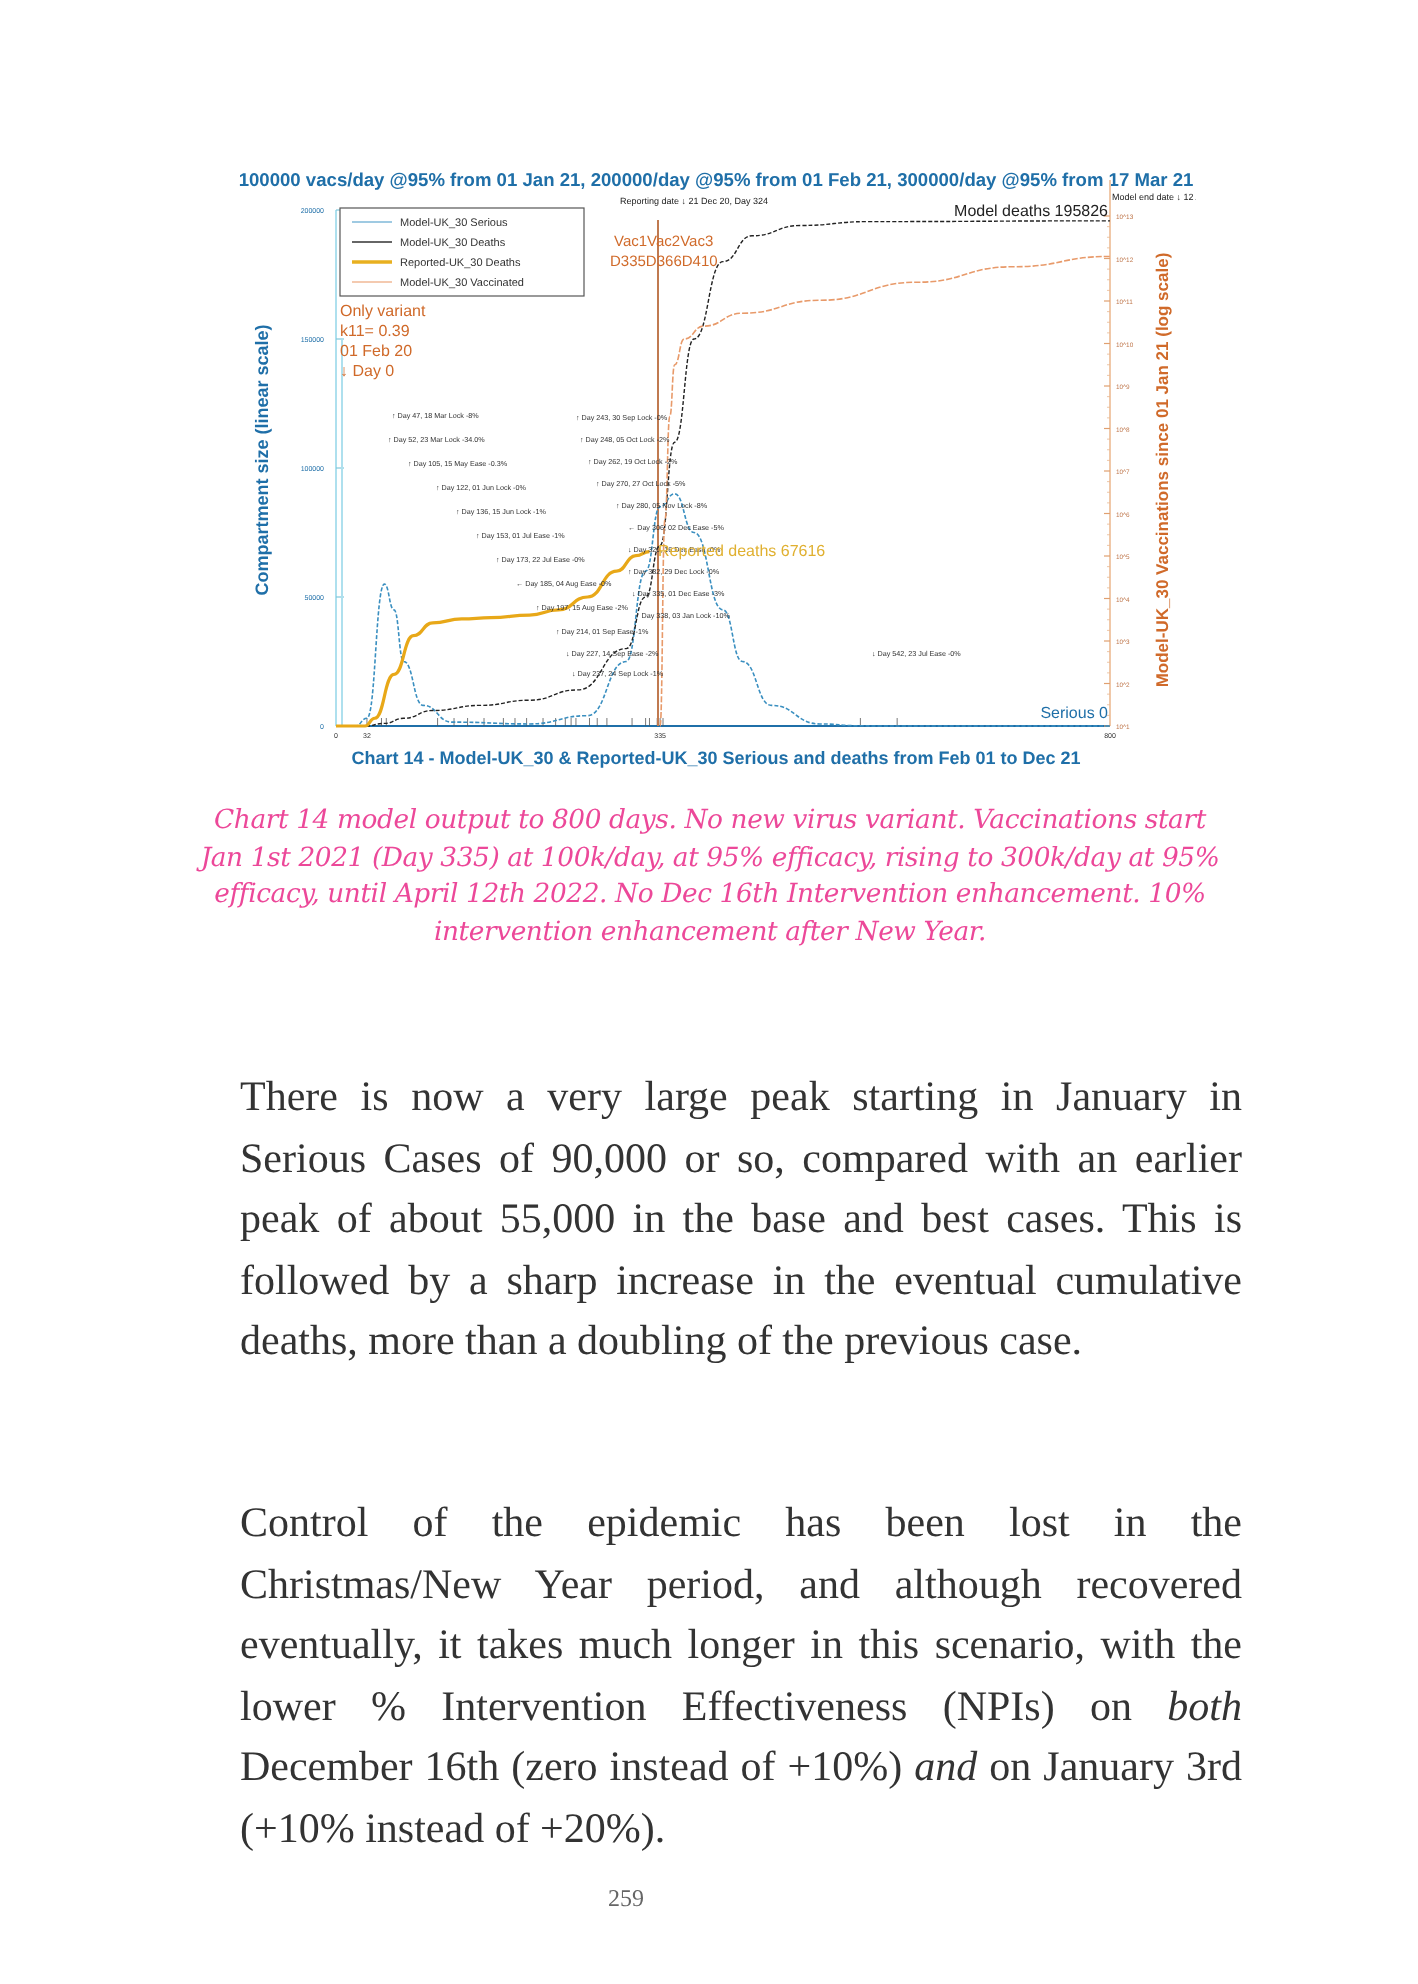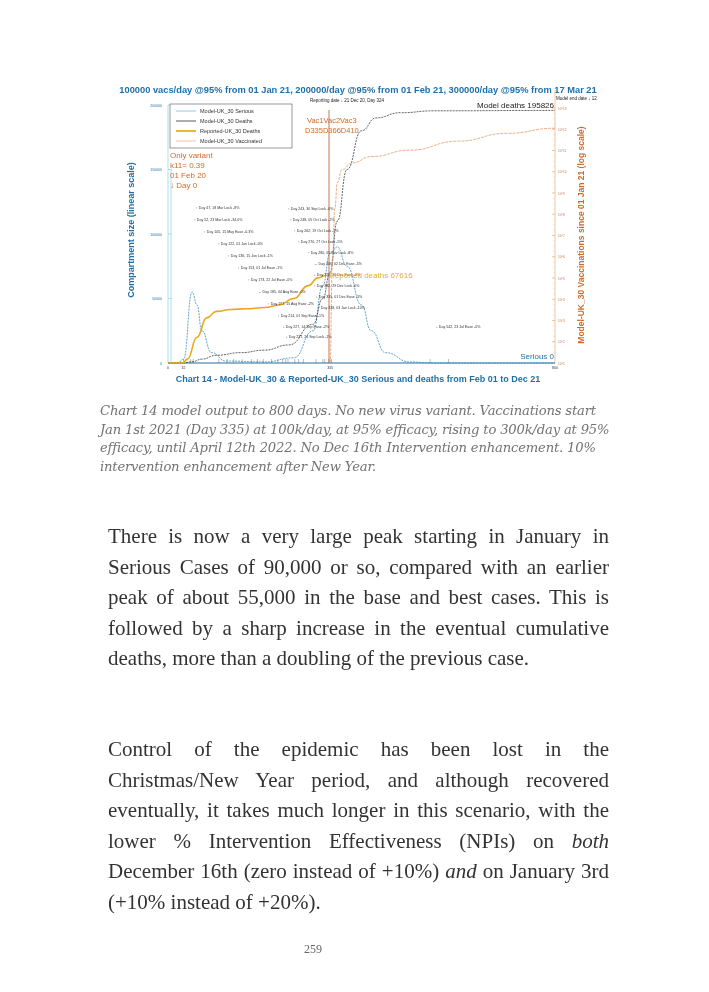--- a/index.html
+++ b/index.html
@@ -1,20 +1,20 @@
 <!DOCTYPE html>
 <html><head>
 <meta charset="utf-8">
 <style>
   html, body { margin:0; padding:0; background:#ffffff; }
   body { width:709px; height:992px; position:relative; overflow:hidden; font-family:"Liberation Serif", serif; color:#333; }
   #chart { position:absolute; left:118px; top:80px; width:480px; height:310px; }
   #chart text { font-family:"Liberation Sans", sans-serif; }
-  .caption { position:absolute; left:100px; top:402px; width:510px; font-style:italic; font-size:13.2px; line-height:18.5px; color:#737373; font-family:"DejaVu Serif", serif; letter-spacing:-0.2px; }
-  .para { position:absolute; left:104px; width:501px; font-size:21px; line-height:30.5px; text-align:justify; color:#333; font-family:"Liberation Serif", serif; margin:4px; }
+  .caption { position:absolute; left:100px; top:402px; width:510px; text-align:center; font-style:italic; font-size:13.2px; line-height:18.5px; color:#ec4899; font-family:"DejaVu Serif", serif; letter-spacing:-0.2px; }
+  .para { position:absolute; left:104px; width:501px; font-size:21px; line-height:30.5px; text-align:justify; color:#333; font-family:"Liberation Serif", serif; margin:16px; }
   .p1 { top:517px; }
   .p2 { top:730px; }
   .pagenum { position:absolute; left:0; width:626px; top:942px; text-align:center; font-size:12px; color:#666; }
 </style>
 </head>
 <body>
 
 <svg id="chart" viewBox="0 0 480 310" xmlns="http://www.w3.org/2000/svg">
   <text x="240" y="13" text-anchor="middle" font-size="9.3" font-weight="bold" fill="#1f6fa8">100000 vacs/day @95% from 01 Jan 21, 200000/day @95% from 01 Feb 21, 300000/day @95% from 17 Mar 21</text>
 

